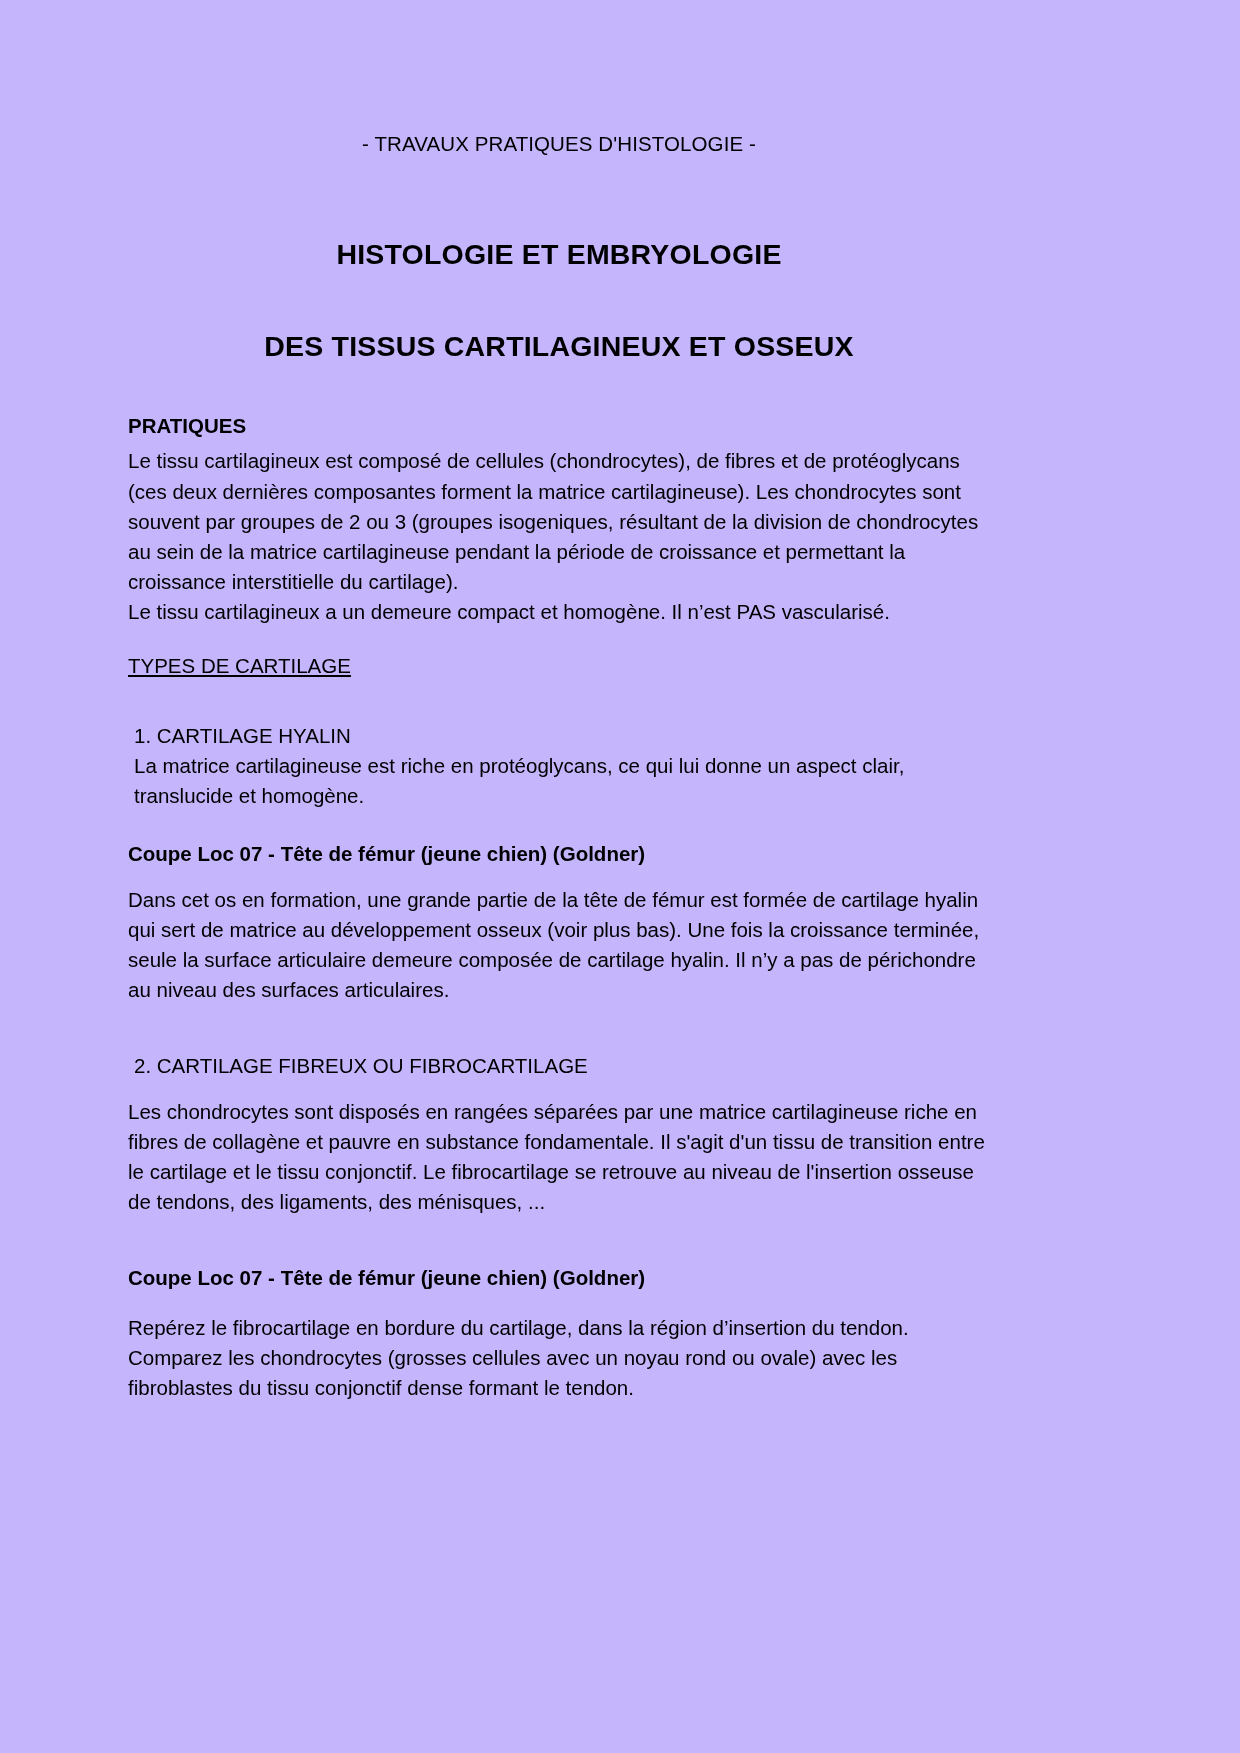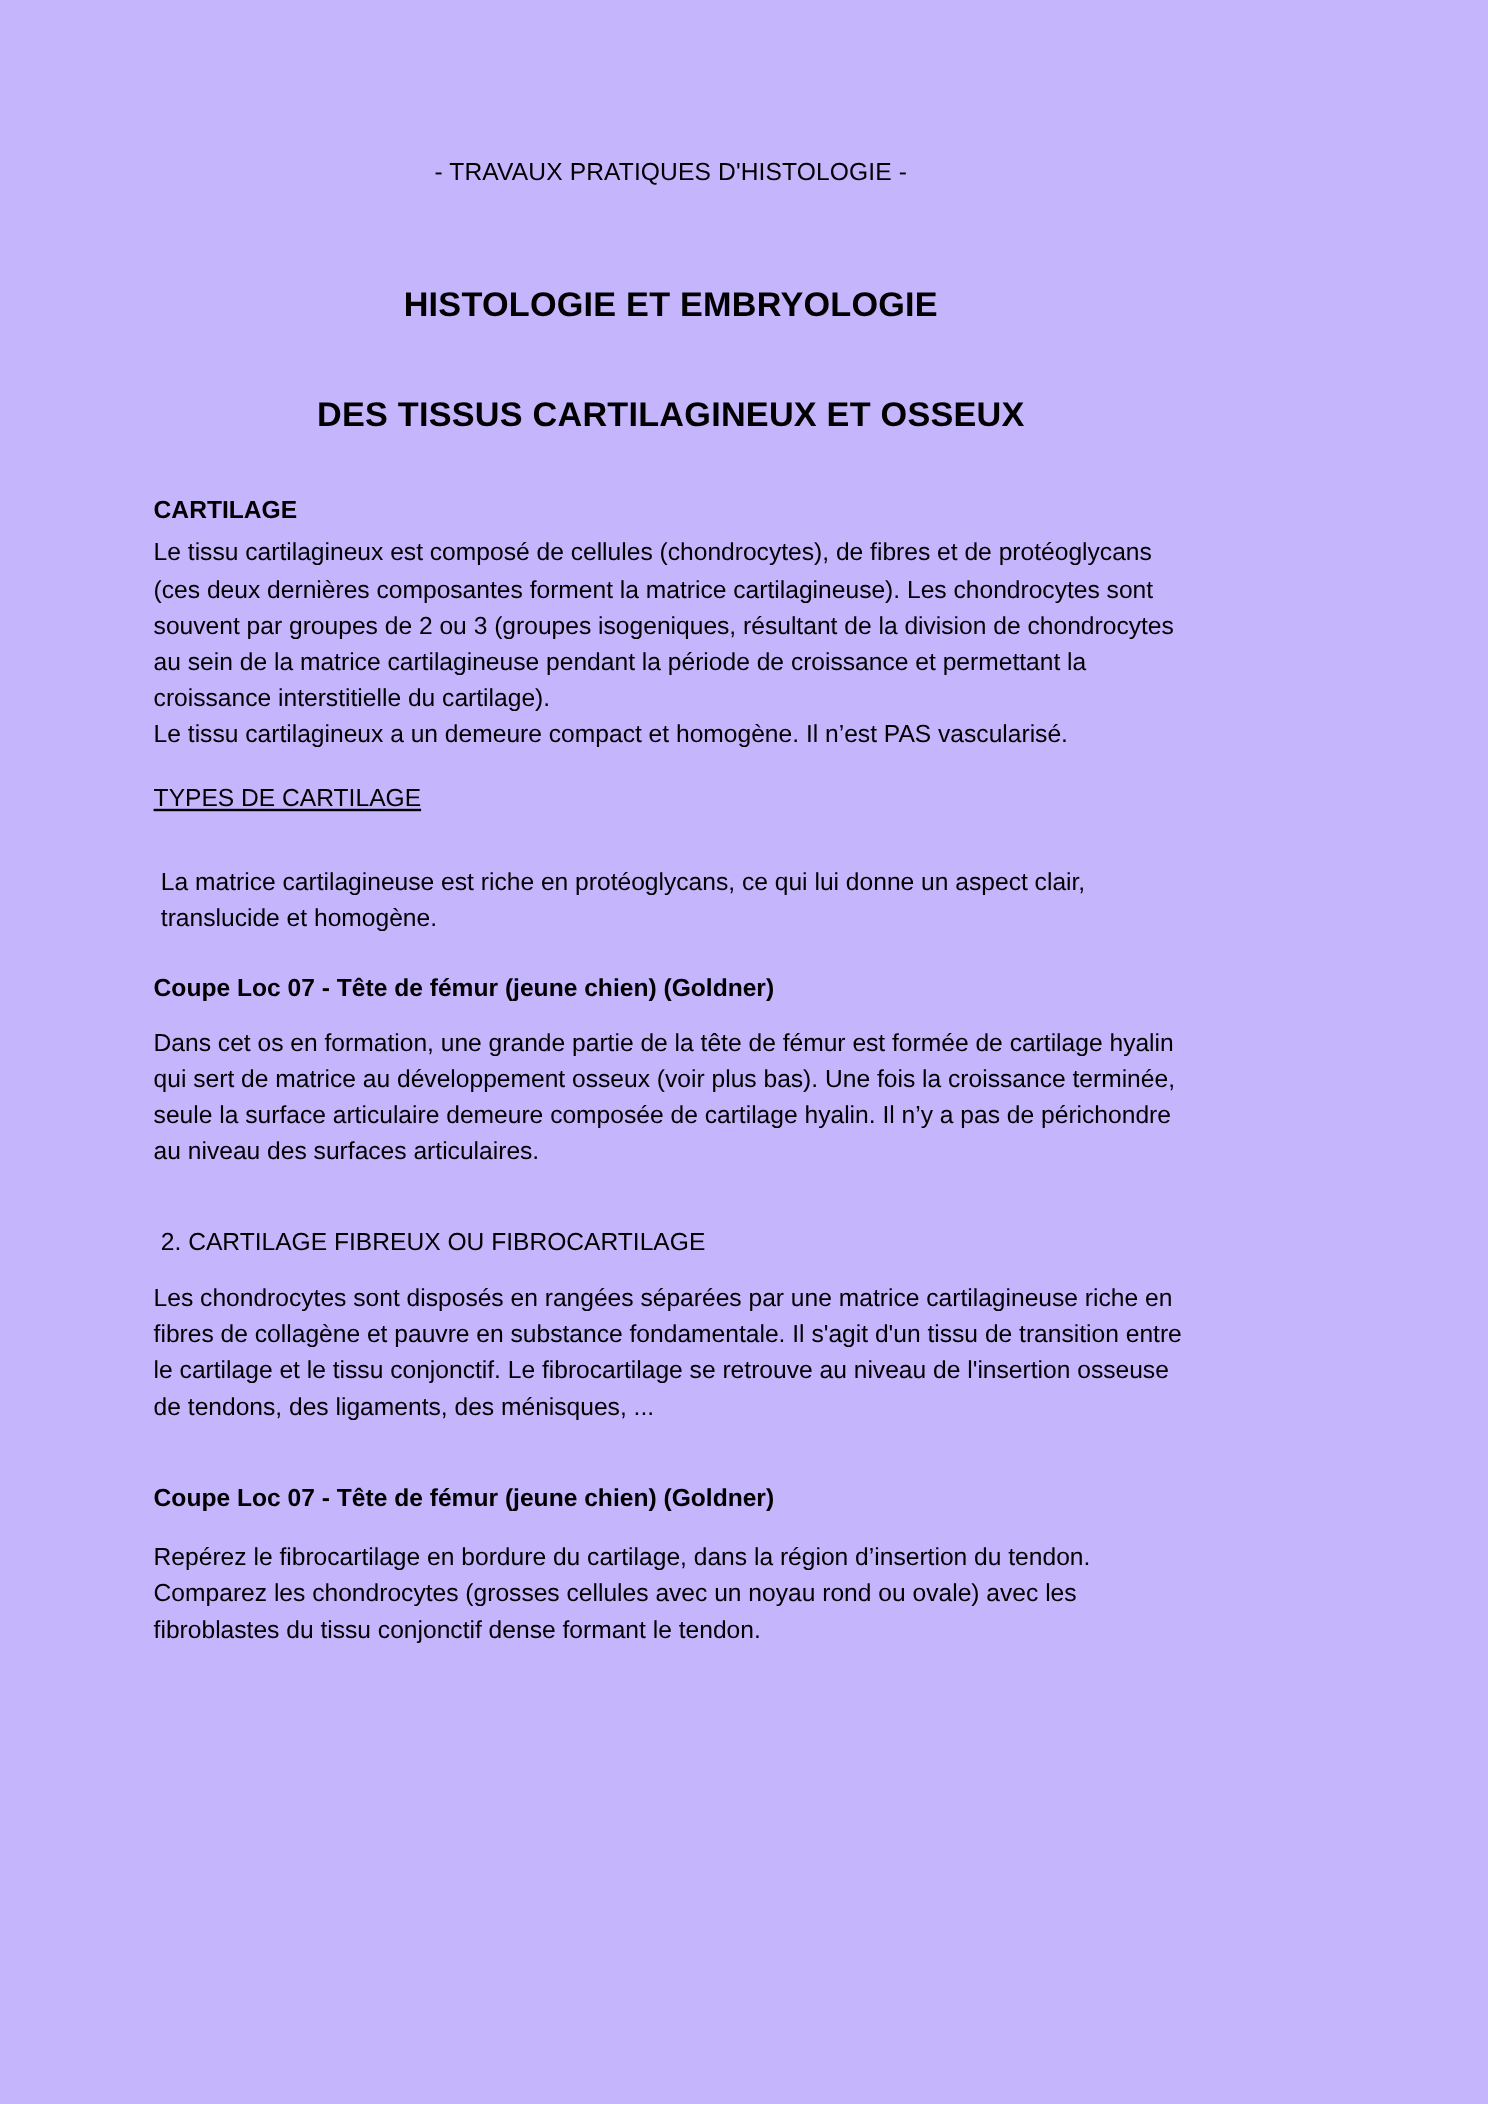--- a/index.html
+++ b/index.html
@@ -102,36 +102,37 @@
 
     <div class="doc-header">- TRAVAUX PRATIQUES D'HISTOLOGIE -</div>
 
     <div class="title-block">
       <div class="doc-title">HISTOLOGIE ET EMBRYOLOGIE</div>
       <div class="doc-title second">DES TISSUS CARTILAGINEUX ET OSSEUX</div>
     </div>
 
     <div class="sp-46"></div>
 
-    <div class="section-head">CARTILAGE</div>
+    <div class="section-head">PRATIQUES</div>
 
     <div class="sp-6"></div>
 
     <div class="para">Le tissu cartilagineux est composé de cellules (chondrocytes), de fibres et de protéoglycans (ces deux dernières composantes forment la matrice cartilagineuse). Les chondrocytes sont souvent par groupes de 2 ou 3 (groupes isogeniques, résultant de la division de chondrocytes au sein de la matrice cartilagineuse pendant la période de croissance et permettant la croissance interstitielle du cartilage).</div>
 
     <div class="para">Le tissu cartilagineux a un demeure compact et homogène. Il n’est PAS vascularisé.</div>
 
     <div class="sp-24"></div>
 
     <div>
       <span class="underline-head">TYPES DE CARTILAGE</span>
     </div>
 
     <div class="sp-40"></div>
 
+    <div class="numbered-head">1. CARTILAGE HYALIN</div>
 
     <div class="para indent">La matrice cartilagineuse est riche en protéoglycans, ce qui lui donne un aspect clair, translucide et homogène.</div>
 
     <div class="sp-28"></div>
 
     <div class="coupe-head">Coupe Loc 07 - Tête de fémur (jeune chien) (Goldner)</div>
 
     <div class="sp-16"></div>
 
     <div class="para">Dans cet os en formation, une grande partie de la tête de fémur est formée de cartilage hyalin qui sert de matrice au développement osseux (voir plus bas). Une fois la croissance terminée, seule la surface articulaire demeure composée de cartilage hyalin. Il n’y a pas de périchondre au niveau des surfaces articulaires.</div>

